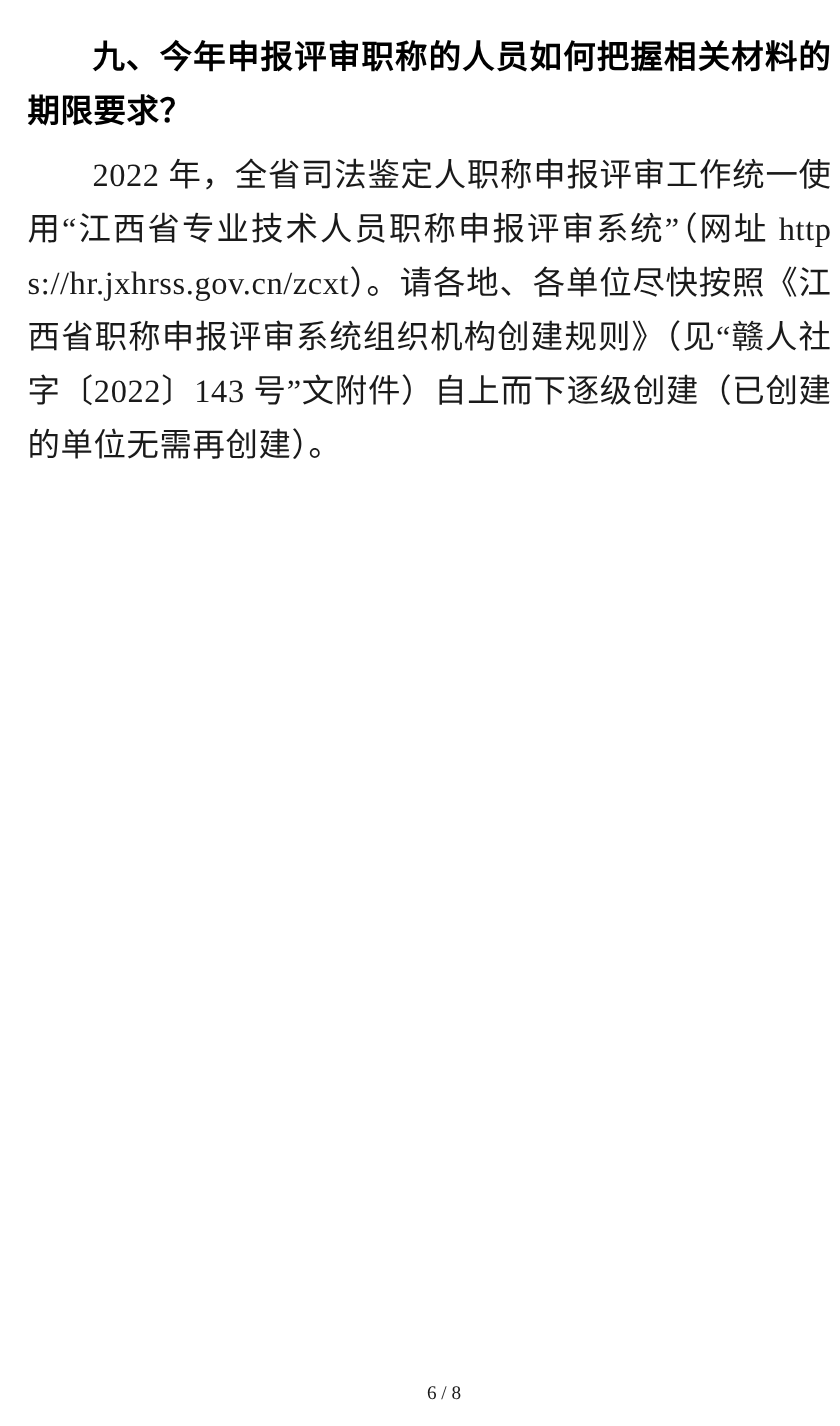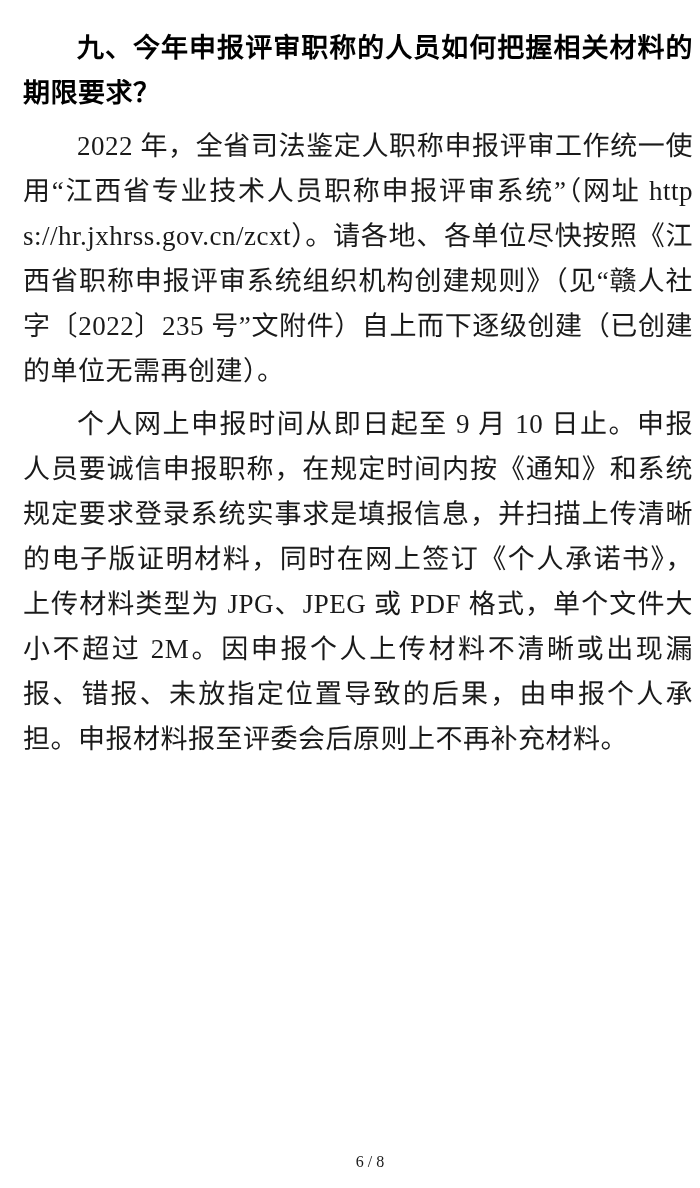--- a/index.html
+++ b/index.html
@@ -48,17 +48,16 @@
     color: #1a1a1a;
     font-family: "Liberation Serif", "DejaVu Serif", serif;
   }
 </style>
 </head>
 <body>
 
 <div class="page">
   <div class="content">
     <p class="para heading">九、今年申报评审职称的人员如何把握相关材料的期限要求？</p>
-    <p class="para body">2022 年，全省司法鉴定人职称申报评审工作统一使用“江西省专业技术人员职称申报评审系统”（网址 https://hr.jxhrss.gov.cn/zcxt）。请各地、各单位尽快按照《江西省职称申报评审系统组织机构创建规则》（见“赣人社字〔2022〕235 号”文附件）自上而下逐级创建（已创建的单位无需再创建）。</p>
-    <p class="para body">个人网上申报时间从即日起至 9 月 10 日止。申报人员要诚信申报职称，在规定时间内按《通知》和系统规定要求登录系统实事求是填报信息，并扫描上传清晰的电子版证明材料，同时在网上签订《个人承诺书》，上传材料类型为 JPG、JPEG 或 PDF 格式，单个文件大小不超过 2M。因申报个人上传材料不清晰或出现漏报、错报、未放指定位置导致的后果，由申报个人承担。申报材料报至评委会后原则上不再补充材料。</p>
+    <p class="para body">2022 年，全省司法鉴定人职称申报评审工作统一使用“江西省专业技术人员职称申报评审系统”（网址 https://hr.jxhrss.gov.cn/zcxt）。请各地、各单位尽快按照《江西省职称申报评审系统组织机构创建规则》（见“赣人社字〔2022〕143 号”文附件）自上而下逐级创建（已创建的单位无需再创建）。</p>
   </div>
   <div class="footer">6 / 8</div>
 </div>
 
 </body></html>

